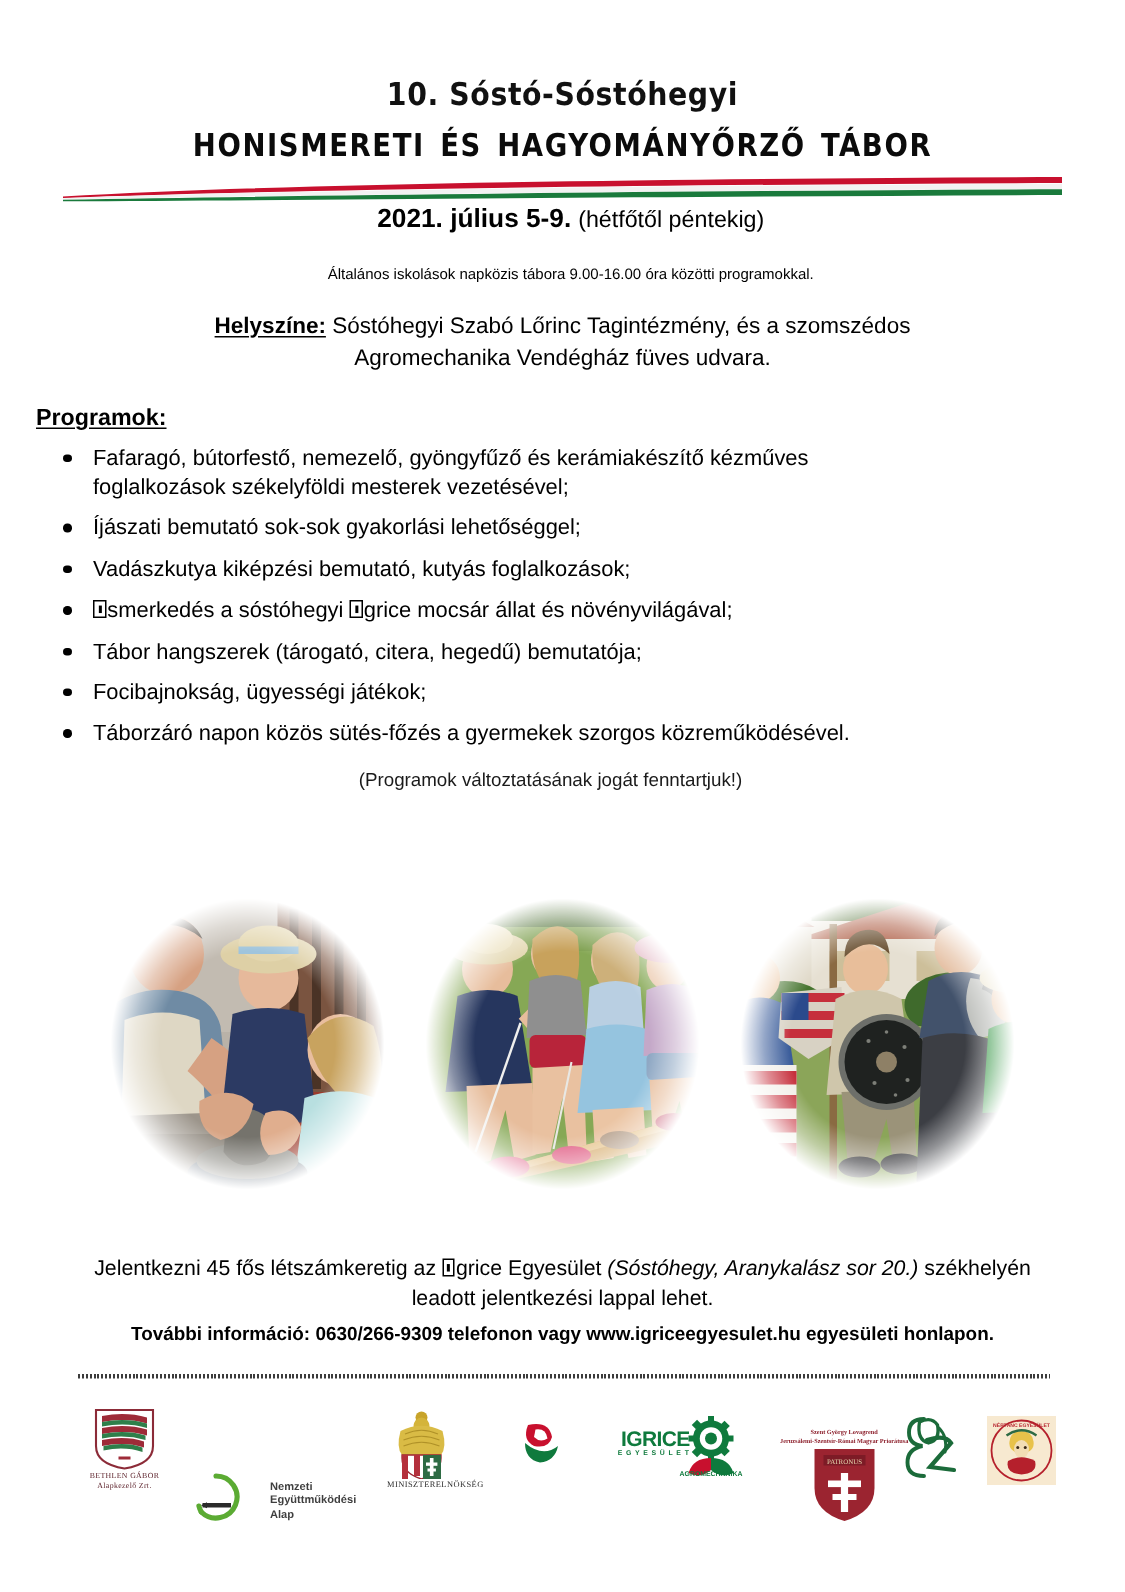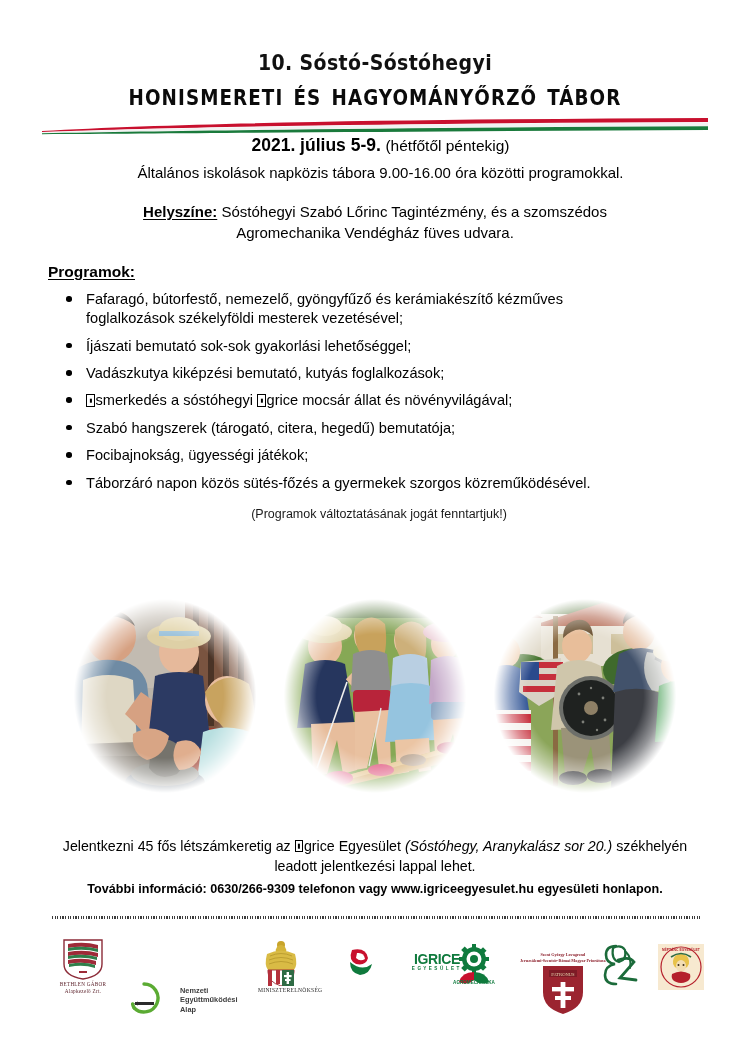--- a/index.html
+++ b/index.html
@@ -71,43 +71,43 @@
   }
   .date-strong {
     font-weight: 700;
     font-size: 17.5px;
   }
   .date-paren {
     font-weight: 400;
     font-size: 15.5px;
   }
   .subtitle-line {
-    font-size: 15px;
-    margin-top: 6px;
+    font-size: 10px;
+    margin-top: 19px;
     line-height: 1.35;
   }
 
   .venue {
     margin-top: 17px;
     text-align: center;
     font-size: 15px;
     line-height: 1.42;
     padding: 0 58px;
   }
   .venue-label {
     font-weight: 700;
     text-decoration: underline;
     text-underline-offset: 2px;
   }
   .venue-text { font-weight: 400; }
 
   
   .programs {
     margin-top: 20px;
-    padding-left: 48px;
+    padding-left: 24px;
     padding-right: 40px;
   }
   .programs-heading {
     font-size: 15.5px;
     font-weight: 700;
     text-decoration: underline;
     text-underline-offset: 2px;
     margin-bottom: 9px;
   }
   ul.program-list {
@@ -310,21 +310,21 @@
         <span>Vadászkutya kiképzési bemutató, kutyás foglalkozások;</span>
       </li>
 
       <li>
         <span class="bullet"></span>
         <span class="tofu"></span><span>smerkedés a sóstóhegyi </span><span class="tofu"></span><span>grice mocsár állat és növényvilágával;</span>
       </li>
 
       <li>
         <span class="bullet"></span>
-        <span>Szabó hangszerek (tárogató, citera, hegedű) bemutatója;</span>
+        <span>Tábor hangszerek (tárogató, citera, hegedű) bemutatója;</span>
       </li>
 
       <li>
         <span class="bullet"></span>
         <span>Focibajnokság, ügyességi játékok;</span>
       </li>
 
       <li>
         <span class="bullet"></span>
         <span>Táborzáró napon közös sütés-főzés a gyermekek szorgos közreműködésével.</span>

